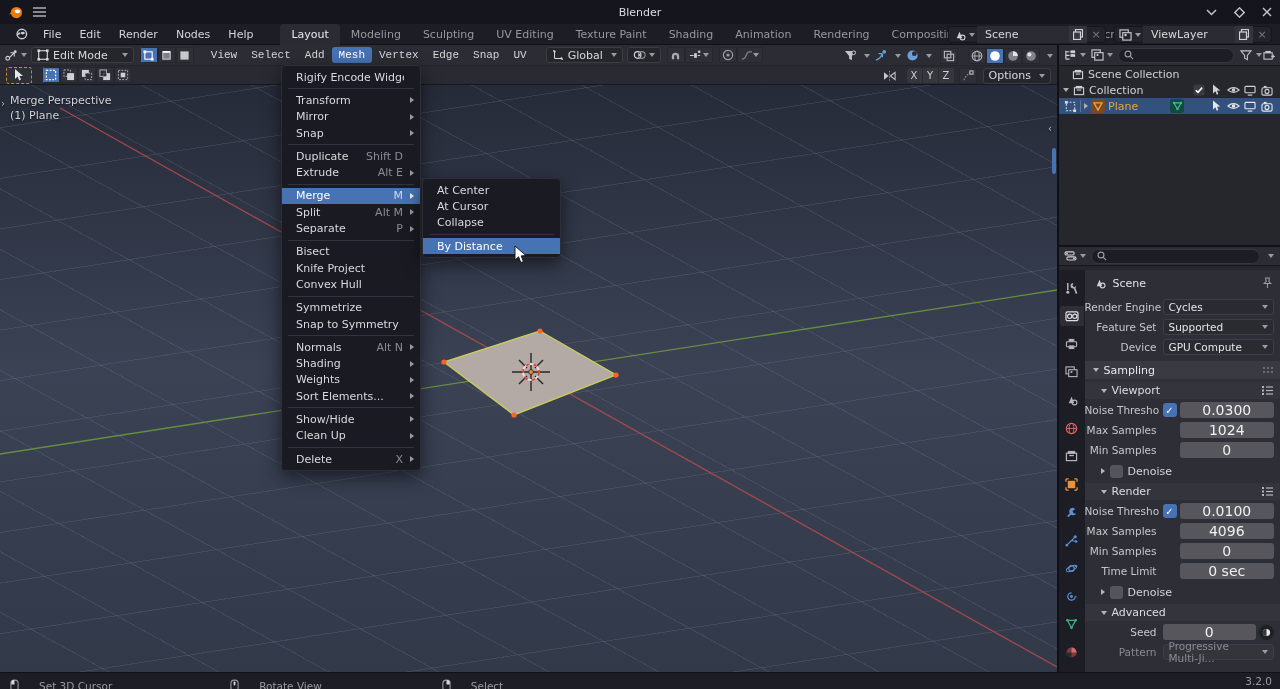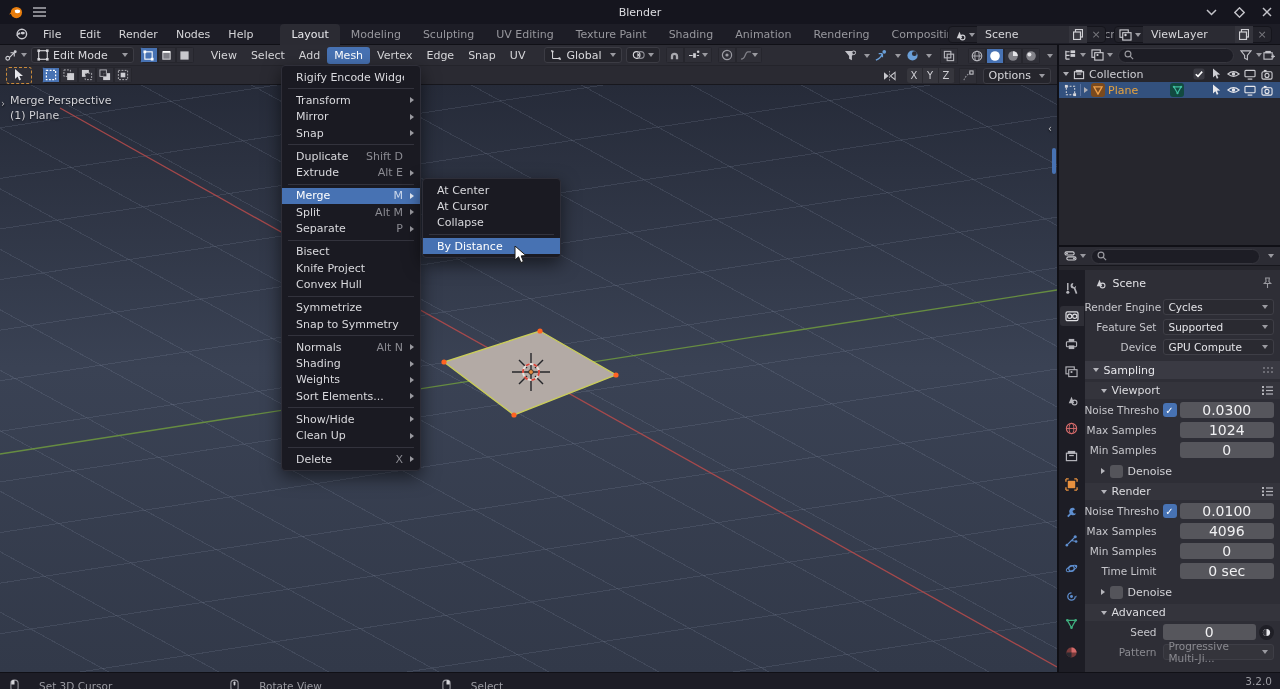--- a/index.html
+++ b/index.html
@@ -30,21 +30,21 @@
   .idblock .btn { width:18px; height:17px; display:flex; align-items:center; justify-content:center; background:#34343c; }
   .idblock .btn.x { background:transparent; color:#77777d; }
 
   .chev { width:0; height:0; border-left:3px solid transparent; border-right:3px solid transparent; border-top:4px solid #9a9aa0; display:inline-block; margin-left:3px; }
 
   
   .vp-header { position:absolute; left:0; top:45px; width:1057px; height:21px; background:#2c2c34; display:flex; align-items:center; border-bottom:1px solid #24242b; }
   .tool-row { position:absolute; left:0; top:66px; width:1057px; height:19px; background:#2a2a32; display:flex; align-items:center; border-bottom:1px solid #17171d; }
   .widget { display:flex; align-items:center; background:#25252c; border:1px solid #3c3c44; border-radius:3px; height:16px; padding:0 5px; margin-left:4px; color:#d8d8dc; }
   .hmenus { display:flex; align-items:center; margin-left:10px; }
-  .hmenus .m { padding:2px 7px; border-radius:3px; color:#d5d5d8; }
+  .hmenus .m { padding:2px 7px; border-radius:3px; color:#d5d5d8;font-family:Liberation Mono, monospace; }
   .hmenus .m.active { background:#4772b3; color:#fff; }
   .iconbtn { width:18px; height:16px; display:flex; align-items:center; justify-content:center; background:#2f2f37; border:1px solid #26262d; }
   .seg { display:flex; margin-left:6px; border-radius:3px; overflow:hidden; }
   .seg .iconbtn { border-radius:0; }
   .seg .iconbtn.on { background:#4772b3; }
   .vph-right { position:absolute; right:4px; top:0; height:21px; display:flex; align-items:center; gap:4px; }
   .tool-right { position:absolute; right:6px; top:0; height:19px; display:flex; align-items:center; gap:4px; }
   .axisbtn { width:16px; height:15px; background:#36363d; color:#cfcfd4; display:flex; align-items:center; justify-content:center; font-size:10px; border-right:1px solid #2a2a30; }
   .toolbtn-active { width:26px; height:17px; border:1px dashed #c98a3a; border-radius:3px; display:flex; align-items:center; justify-content:center; margin-left:6px; background:#2f2f37; }
 
@@ -666,20 +666,31 @@
         <span class="o-ic" style="margin-right:4px">
             <svg width="12" height="11" viewBox="0 0 13 12">
               <rect x="1" y="3" width="9" height="7" fill="none" stroke="#c3c3c9" stroke-width="1.2"></rect>
               <rect x="2.5" y="1" width="6" height="2.5" fill="#c3c3c9"></rect>
               <line x1="11" y1="5" x2="11" y2="9" stroke="#c3c3c9" stroke-width="1.2"></line>
               <line x1="9" y1="7" x2="13" y2="7" stroke="#c3c3c9" stroke-width="1.2"></line>
             </svg>
           </span>
       </div>
 
+      <div class="o-row" style="padding-left:12px">
+        <span class="o-ic">
+            <svg width="12" height="11" viewBox="0 0 13 12">
+              <rect x="1.5" y="3" width="10" height="7.5" fill="none" stroke="#cfcfd4" stroke-width="1.2"></rect>
+              <rect x="3" y="1" width="7" height="2.6" fill="#cfcfd4"></rect>
+              <line x1="4" y1="5.5" x2="9" y2="5.5" stroke="#cfcfd4" stroke-width="1.2"></line>
+            </svg>
+          </span>
+        <span class="lbl">Scene Collection</span>
+        <span class="sp"></span>
+      </div>
 
       <div class="o-row" style="">
         <span class="disc down"></span>
         <span class="o-ic">
             <svg width="12" height="11" viewBox="0 0 13 12">
               <rect x="1.5" y="3" width="10" height="7.5" fill="none" stroke="#cfcfd4" stroke-width="1.2"></rect>
               <rect x="3" y="1" width="7" height="2.6" fill="#cfcfd4"></rect>
               <line x1="4" y1="5.5" x2="9" y2="5.5" stroke="#cfcfd4" stroke-width="1.2"></line>
             </svg>
           </span>

